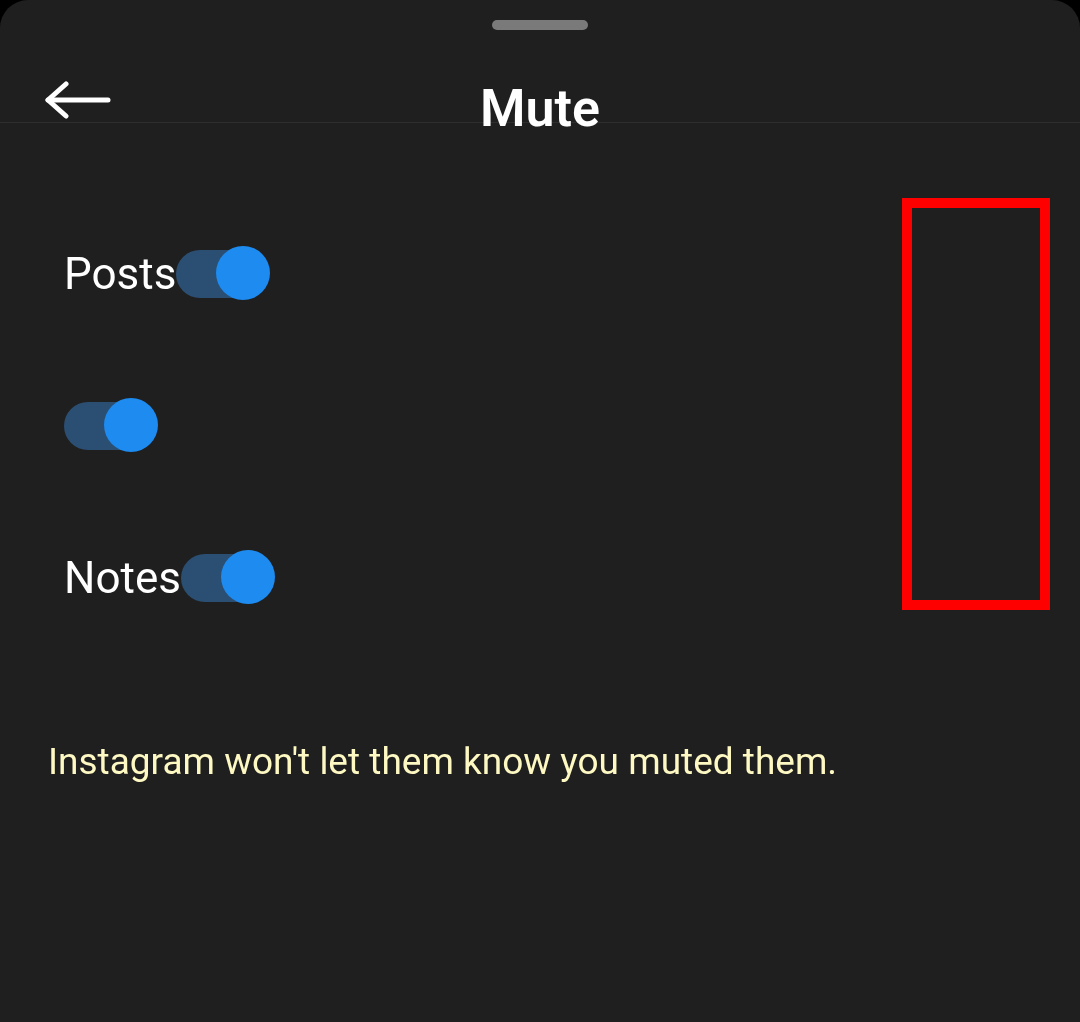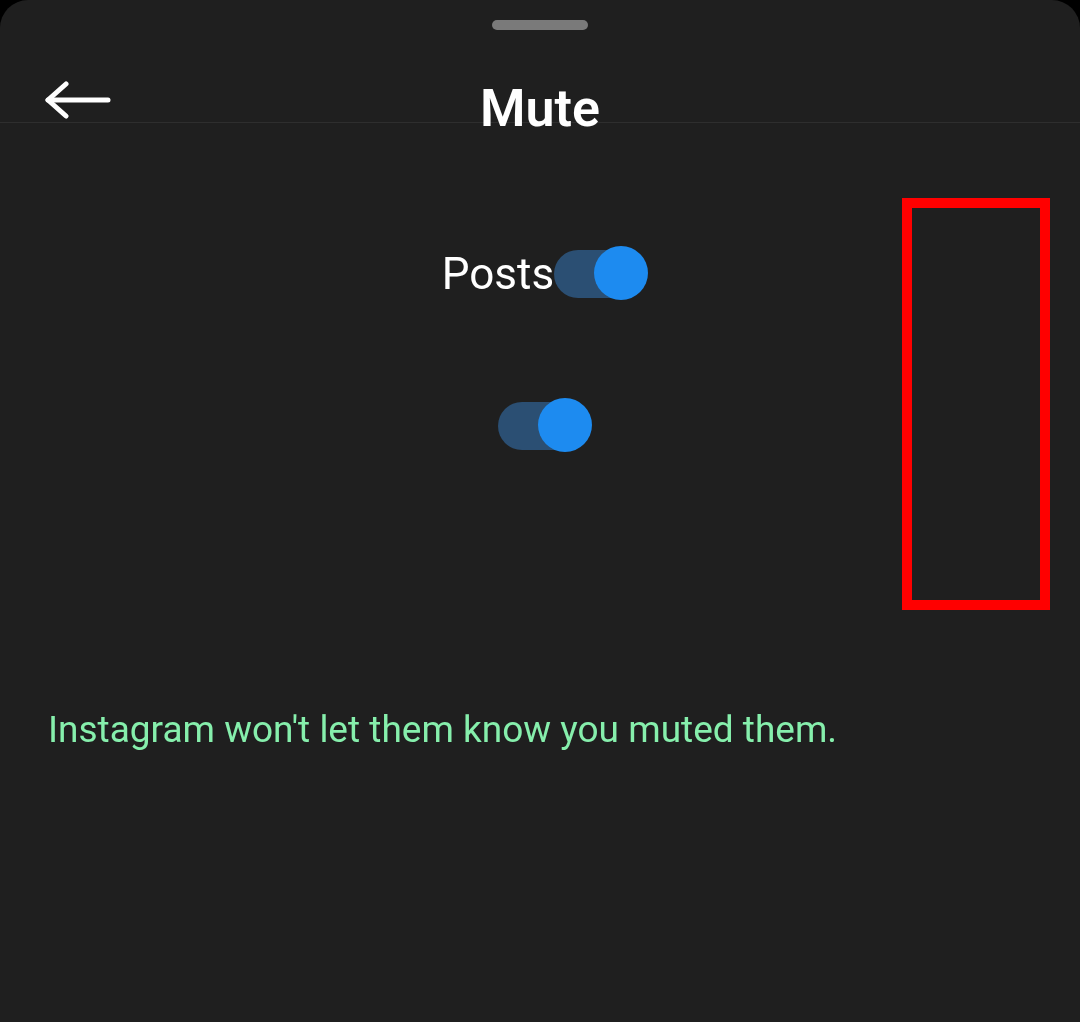--- a/index.html
+++ b/index.html
@@ -71,21 +71,21 @@
   .settings {
     position: absolute;
     top: 198px;
     left: 0;
     width: 100%;
   }
   .row {
     height: 152px;
     display: flex;
     align-items: center;
-    justify-content: center;
+    justify-content: flex-start;
     padding-left: 64px;
     padding-right: 56px;
   }
   .row-label {
     color: #ffffff;
     font-size: 44px;
     font-weight: 400;
   }
   .toggle {
     position: relative;
@@ -108,23 +108,23 @@
     position: absolute;
     top: 198px;
     right: 30px;
     width: 148px;
     height: 412px;
     border: 10px solid #ff0000;
     pointer-events: none;
   }
   .info-text {
     position: absolute;
-    top: 708px;
+    top: 740px;
     left: 48px;
-    color: #86efac;
+    color: #fef9c3;
     font-size: 37px;
     font-weight: 400;
   }
 </style>
 </head>
 <body>
 
 <div class="sheet">
 
   <div class="drag-handle"></div>
@@ -146,19 +146,25 @@
       <div class="row-label">Posts</div>
       <div class="toggle">
         <div class="knob"></div>
       </div>
     </div>
     <div class="row">
       <div class="toggle">
         <div class="knob"></div>
       </div>
     </div>
+    <div class="row">
+      <div class="row-label">Notes</div>
+      <div class="toggle">
+        <div class="knob"></div>
+      </div>
+    </div>
   </div>
 
   <div class="highlight-box"></div>
 
   <div class="info-text">Instagram won't let them know you muted them.</div>
 
 </div>
 
 </body></html>

